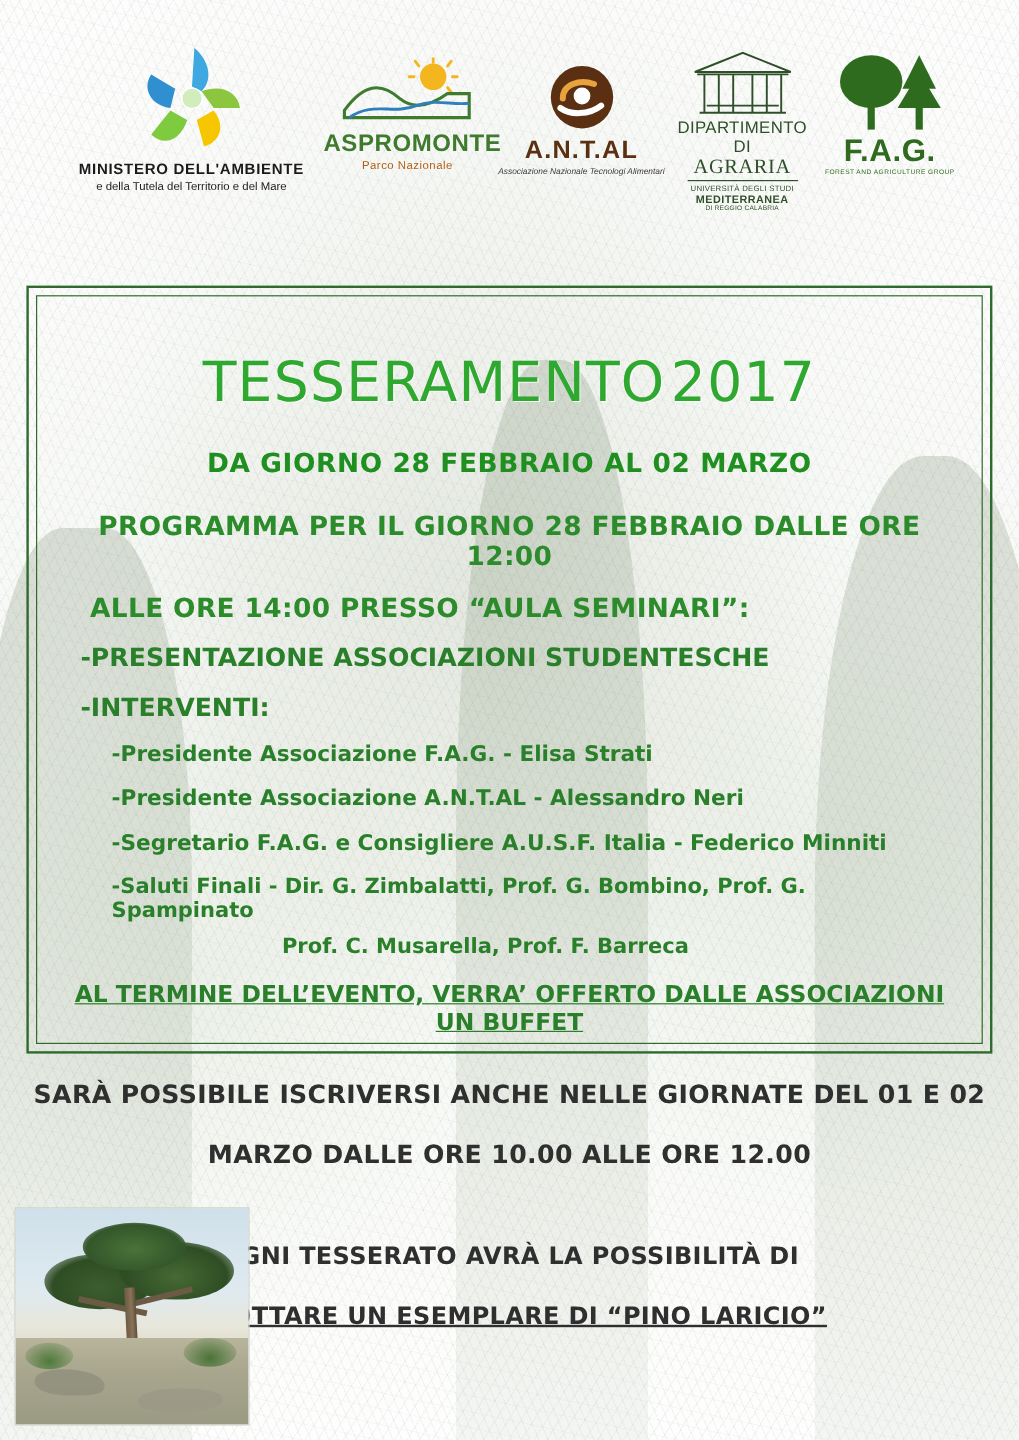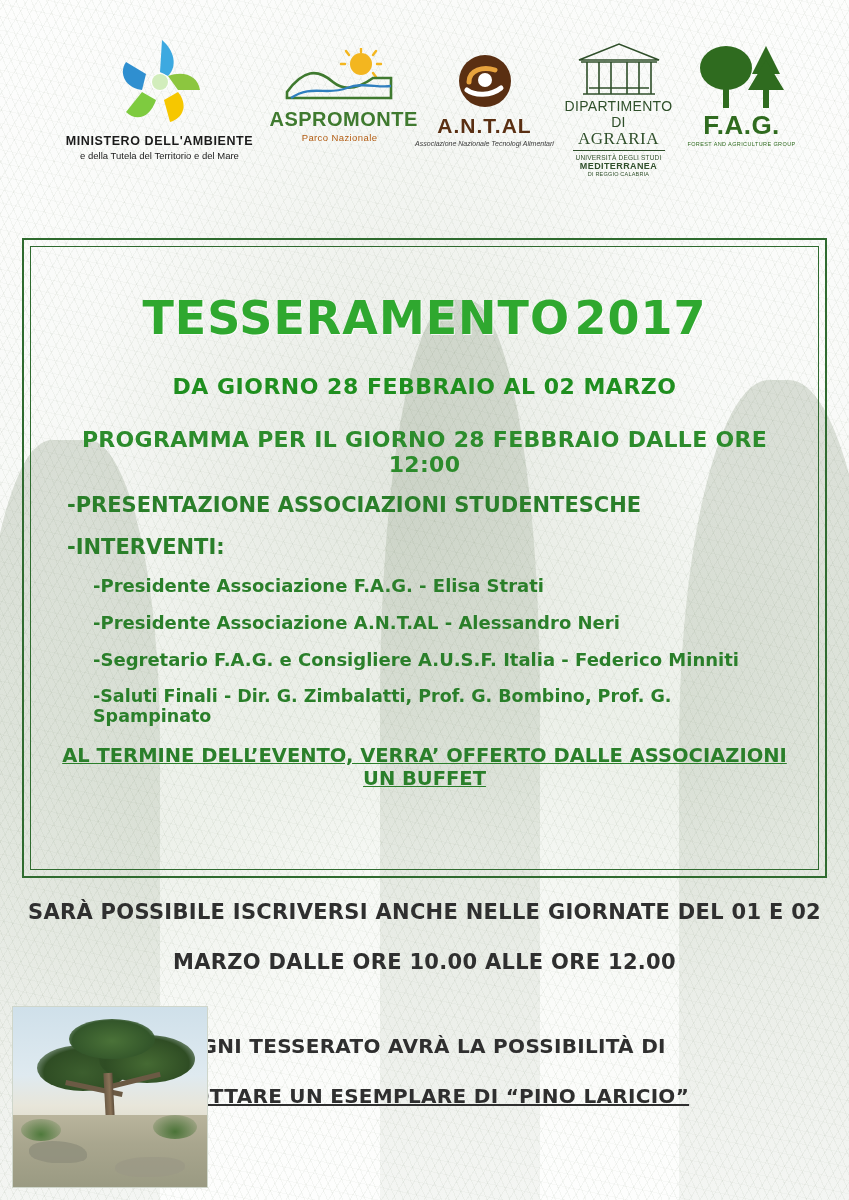--- a/index.html
+++ b/index.html
@@ -101,21 +101,21 @@
     padding: 22px 24px 10px 24px;
   }
 
   .title-row {
     text-align: center;
     margin-top: 22px;
   }
   .title {
     font-family: "DejaVu Sans", sans-serif;
     font-size: 46px;
-    font-weight: bold;
+    font-weight: normal;
     color: #2fa82f;
     letter-spacing: 1px;
     text-shadow: 1px 1px 0 rgba(255,255,255,0.8);
     display: inline-block;
   }
 
   .subtitle {
     text-align: center;
     margin-top: 29px;
     font-family: "DejaVu Sans", sans-serif;
@@ -373,28 +373,30 @@
     <div class="frame-inner">
 
       <div class="title-row">
         <span class="title">TESSERAMENTO</span>
         <span class="title big">2017</span>
       </div>
 
       <div class="subtitle">DA GIORNO 28 FEBBRAIO AL 02 MARZO</div>
 
       <div class="line l-prog">PROGRAMMA PER IL GIORNO 28 FEBBRAIO DALLE ORE 12:00</div>
+      <div class="line l-aula">ALLE ORE 14:00 PRESSO “AULA SEMINARI”:</div>
 
       <div class="line l-pres">-PRESENTAZIONE ASSOCIAZIONI STUDENTESCHE</div>
       <div class="line l-interv">-INTERVENTI:</div>
 
       <div class="line bullet">-Presidente Associazione F.A.G. - Elisa Strati</div>
       <div class="line bullet">-Presidente Associazione A.N.T.AL - Alessandro Neri</div>
       <div class="line bullet">-Segretario F.A.G. e Consigliere A.U.S.F. Italia - Federico Minniti</div>
       <div class="line bullet wide">-Saluti Finali - Dir. G. Zimbalatti, Prof. G. Bombino, Prof. G. Spampinato</div>
+      <div class="line bullet-cont">Prof. C. Musarella, Prof. F. Barreca</div>
 
       <div class="line l-buffet">AL TERMINE DELL’EVENTO, VERRA’ OFFERTO DALLE ASSOCIAZIONI UN BUFFET</div>
 
     </div>
   </div>
 
   <div class="bottom">
     <div class="b1">SARÀ POSSIBILE ISCRIVERSI ANCHE NELLE GIORNATE DEL 01 E 02</div>
     <div class="b2">MARZO DALLE ORE 10.00 ALLE ORE 12.00</div>
     <div class="b3">OGNI TESSERATO AVRÀ LA POSSIBILITÀ DI</div>

